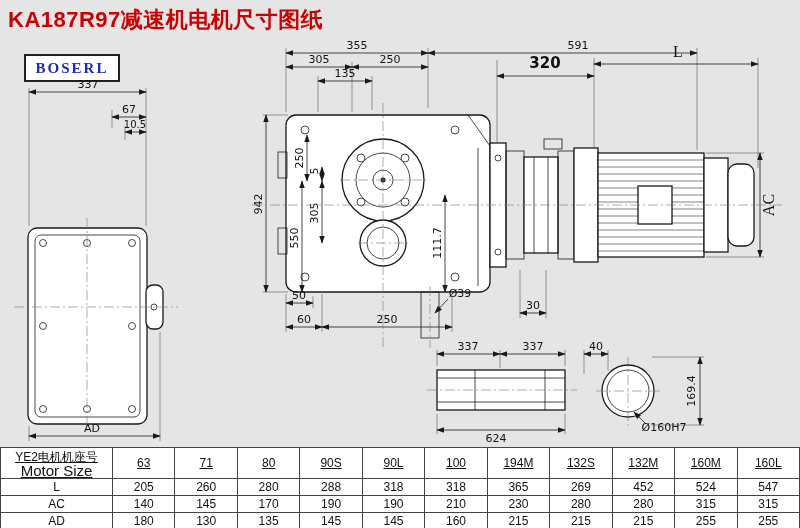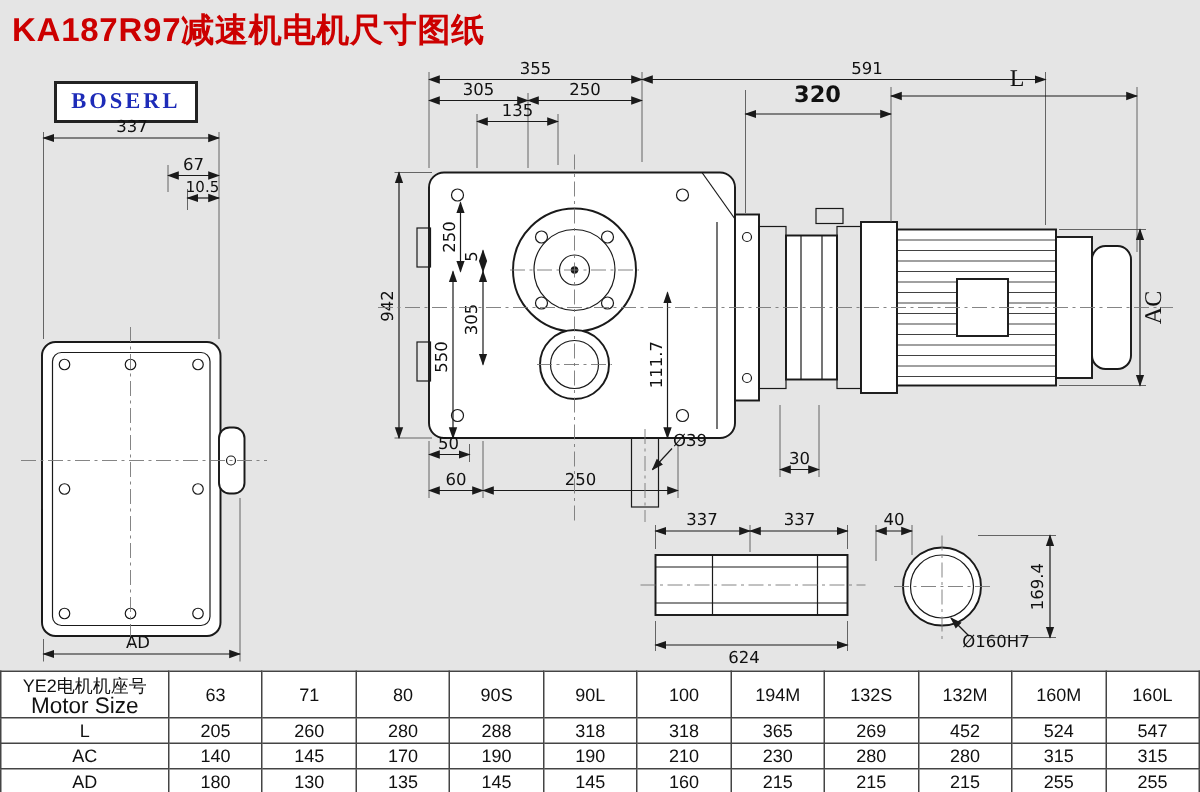--- a/index.html
+++ b/index.html
@@ -5,21 +5,21 @@
   html,body { margin:0; padding:0; background:#888; }
   .page {
     position:relative; width:800px; height:528px; background:#e5e5e5;
     font-family:"Liberation Sans", sans-serif; overflow:hidden;
   }
   .title {
     position:absolute; left:8px; top:5px;
     font-size:22px; font-weight:bold; color:#cc0000; letter-spacing:0.5px;
   }
   .logo {
-    position:absolute; left:36px; top:54px; width:92px; height:24px;
+    position:absolute; left:24px; top:54px; width:92px; height:24px;
     border:2px solid #222; color:#1d2bb8; font-weight:bold; font-size:15px;
     font-family:"Liberation Serif", serif; text-align:center; line-height:24px;
     letter-spacing:2px; background:#fff;
   }
   svg.drawing { position:absolute; left:0; top:0; }
 
   
   .outline { fill:#ffffff; stroke:#1a1a1a; stroke-width:1.3; }
   .thin    { fill:none;    stroke:#1a1a1a; stroke-width:0.8; }
   .fin     { stroke:#1a1a1a; stroke-width:0.55; }
@@ -36,21 +36,21 @@
 
   
   .dim-table {
     position:absolute; top:447px; left:0; width:800px; height:81px;
     border-collapse:collapse; table-layout:fixed; background:#fff;
   }
   .dim-table td {
     border:1px solid #444; text-align:center; vertical-align:middle;
     font-size:12px; color:#111; padding:0; overflow:hidden;
   }
-  .dim-table tr.hdr td { height:30px; }
+  .dim-table tr.hdr td { height:30px;text-decoration:underline; }
   .dim-table tr.val td { height:16px; }
   .hcell .cn { display:block; font-size:12px; line-height:14px; }
   .hcell .en { display:block; font-size:15px; line-height:13px; }
 </style>
 </head>
 <body>
 
 <div class="page">
 
   <div class="title">KA187R97减速机电机尺寸图纸</div>

